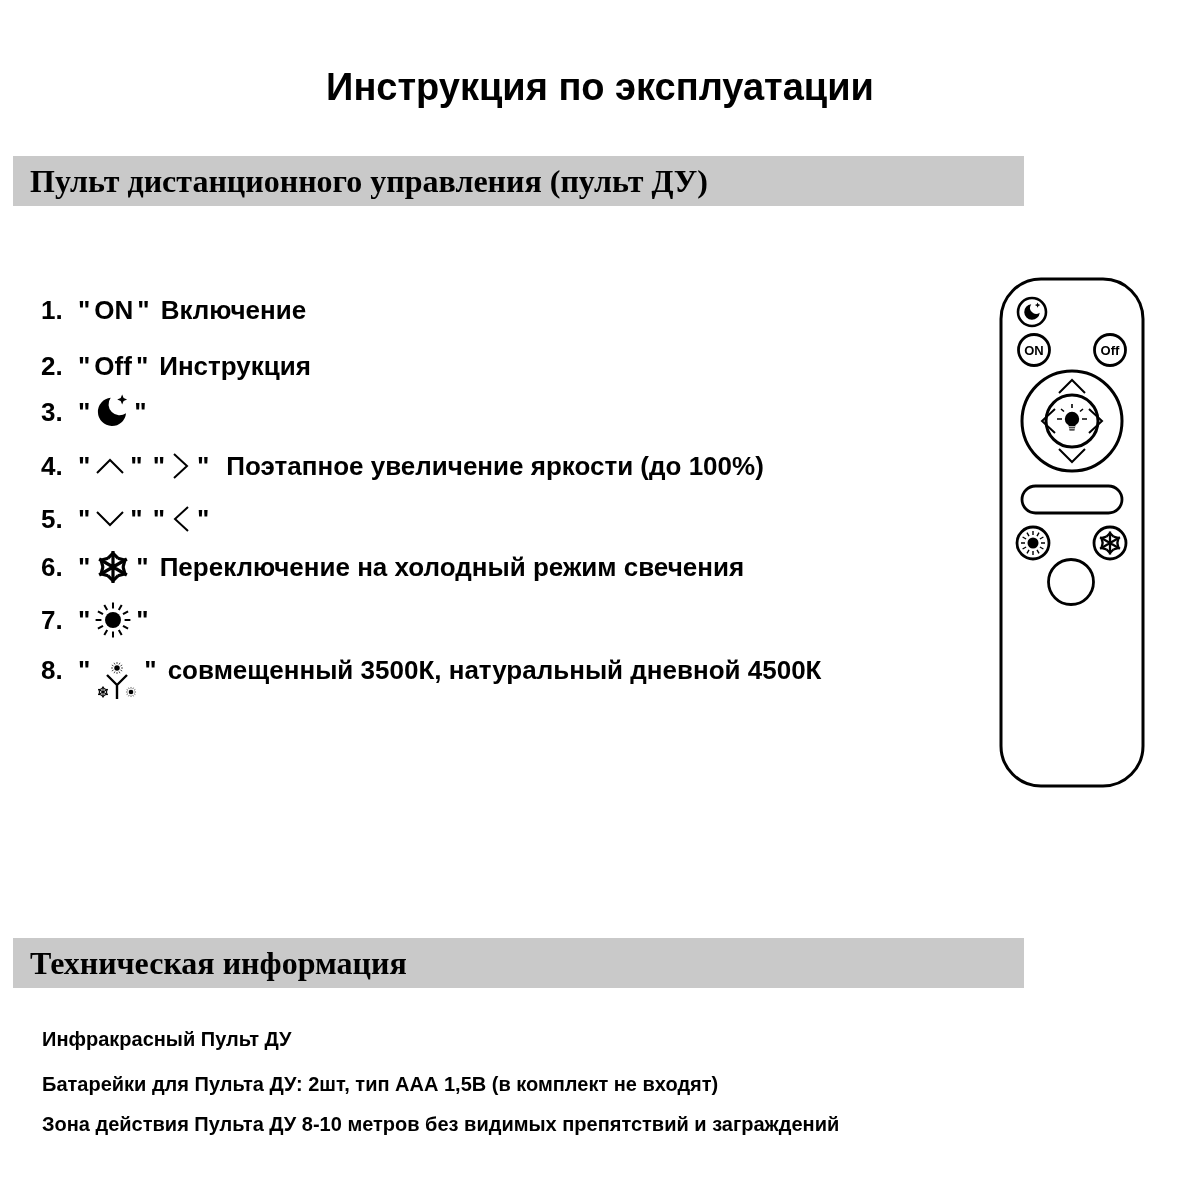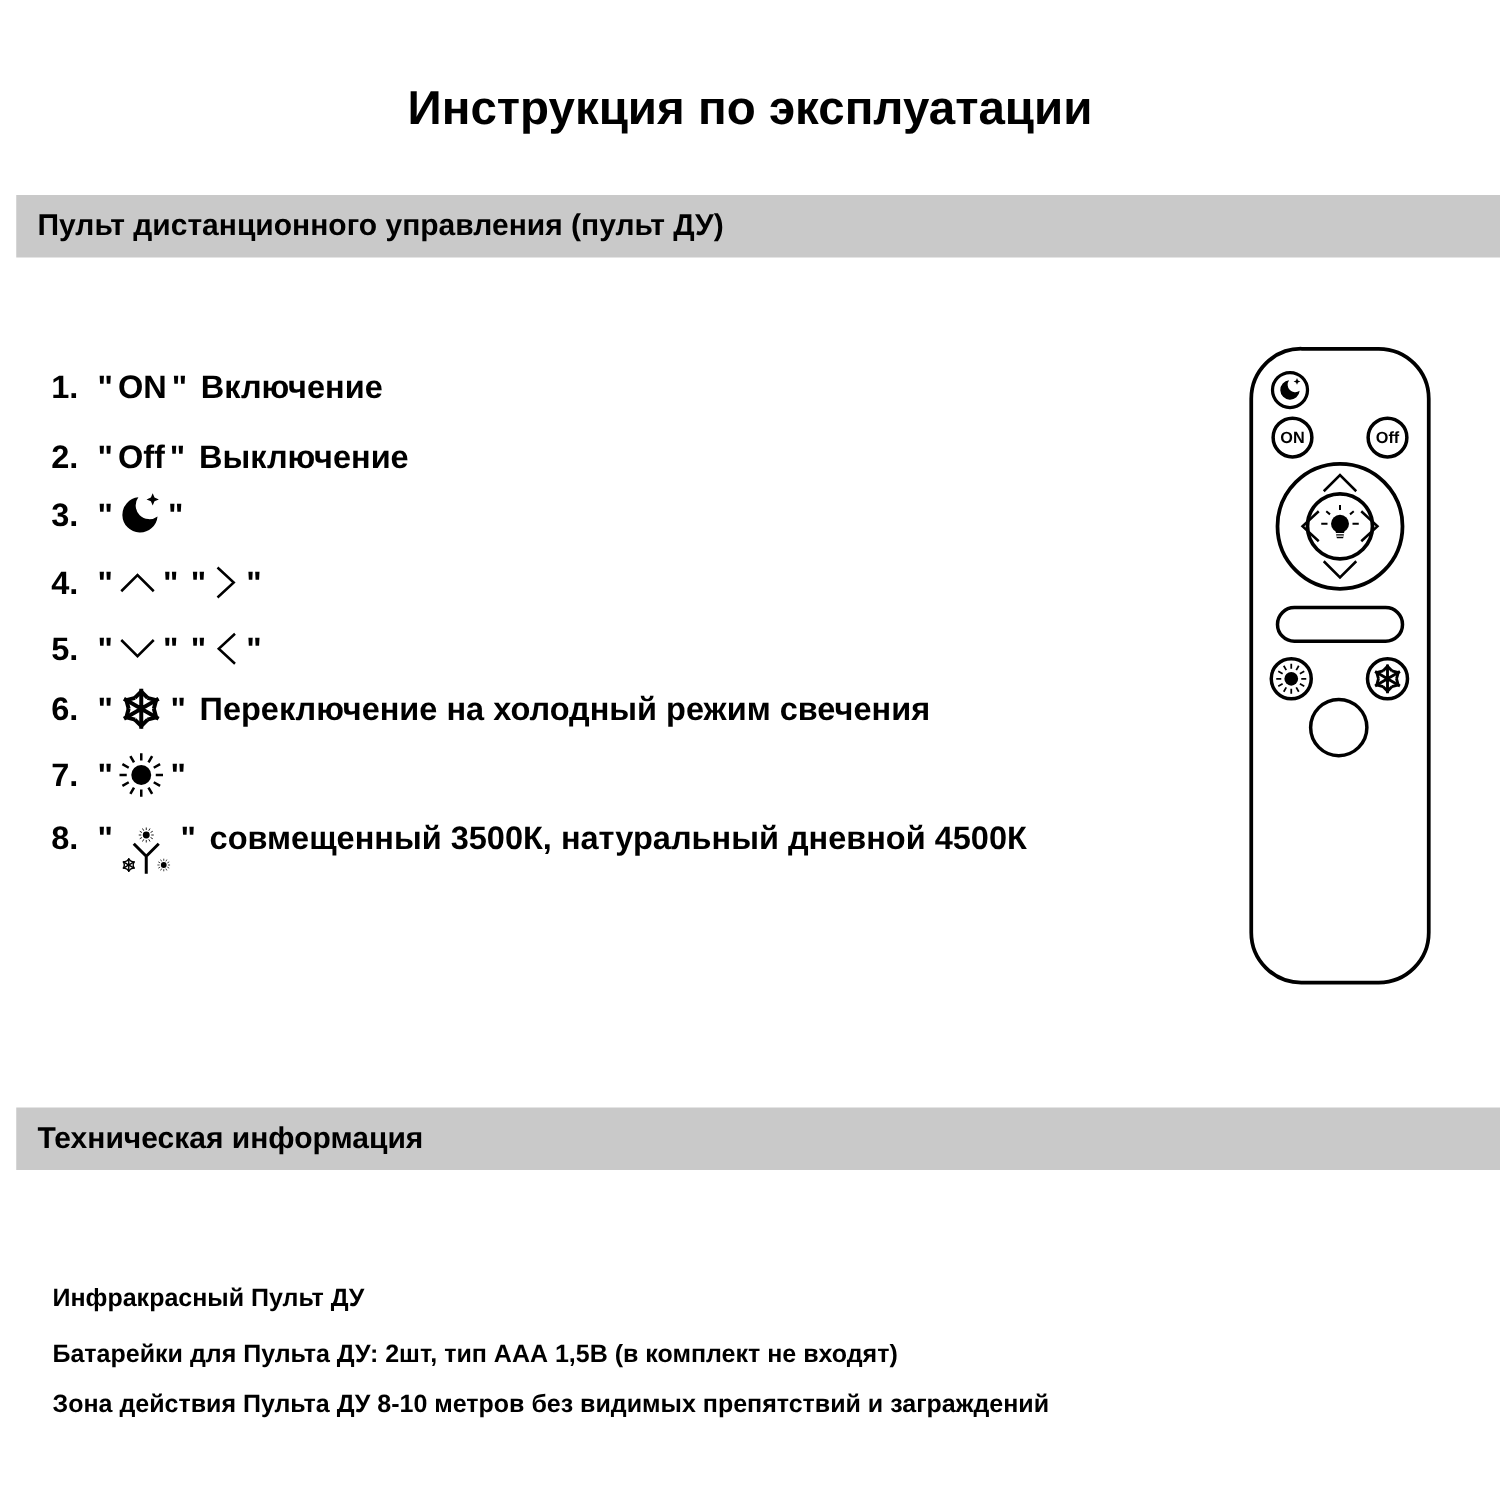--- a/index.html
+++ b/index.html
@@ -7,26 +7,26 @@
     width:1200px;height:1200px;position:relative;overflow:hidden;
     background:#ffffff;color:#000;
     font-family:"Liberation Sans",sans-serif;font-weight:bold;
   }
   .defs{position:absolute;width:0;height:0;overflow:hidden;}
   .page-title{
     position:absolute;top:66px;left:0;width:1200px;
     text-align:center;font-size:38px;line-height:42px;
   }
   .bar{
-    position:absolute;left:13px;width:1187px;height:50px;
+    position:absolute;left:13px;width:1011px;height:50px;
     background:#c9c9c9;display:flex;align-items:center;
-    padding-left:17px;box-sizing:border-box;font-size:24px;
+    padding-left:17px;box-sizing:border-box;font-size:32px;font-family:Liberation Serif, serif;
   }
   .bar-remote{top:156px;}
-  .bar-tech{top:886px;}
+  .bar-tech{top:938px;}
   .row{
     position:absolute;left:41px;display:flex;align-items:center;
     font-size:26px;white-space:nowrap;transform:translateY(-50%);
   }
   .row .num{width:33px;flex:0 0 33px;}
   .row .q{margin:0 4px;}
   .row .txt{margin-left:7px;}
   .row .gap2{width:2px;}
   .row45 .txt{margin-left:13px;}
   .row8{transform:none;align-items:flex-start;}
@@ -104,21 +104,21 @@
   <span>ON</span>
   <span class="q">"</span>
   <span class="txt">Включение</span>
 </div>
 
 <div class="row" style="top:366px">
   <span class="num">2.</span>
   <span class="q">"</span>
   <span>Off</span>
   <span class="q">"</span>
-  <span class="txt">Выключение</span>
+  <span class="txt">Инструкция</span>
 </div>
 
 <div class="row" style="top:412px">
   <span class="num">3.</span>
   <span class="q">"</span>
   <svg class="li-icon" width="36" height="36" viewBox="-18 -18 36 36">
       <use href="#moon-sym" transform="scale(1.45)"></use>
     </svg>
   <span class="q">"</span>
 </div>
@@ -129,20 +129,21 @@
   <svg class="li-icon" width="32" height="26" viewBox="-16 -13 32 26">
       <use href="#ch-up-sym"></use>
     </svg>
   <span class="q">"</span>
   <span class="gap2"></span>
   <span class="q">"</span>
   <svg class="li-icon" width="24" height="32" viewBox="-12 -16 24 32">
       <use href="#ch-right-sym"></use>
     </svg>
   <span class="q">"</span>
+  <span class="txt">Поэтапное увеличение яркости (до 100%)</span>
 </div>
 
 <div class="row row45" style="top:519px">
   <span class="num">5.</span>
   <span class="q">"</span>
   <svg class="li-icon" width="32" height="26" viewBox="-16 -13 32 26">
       <use href="#ch-down-sym"></use>
     </svg>
   <span class="q">"</span>
   <span class="gap2"></span>

